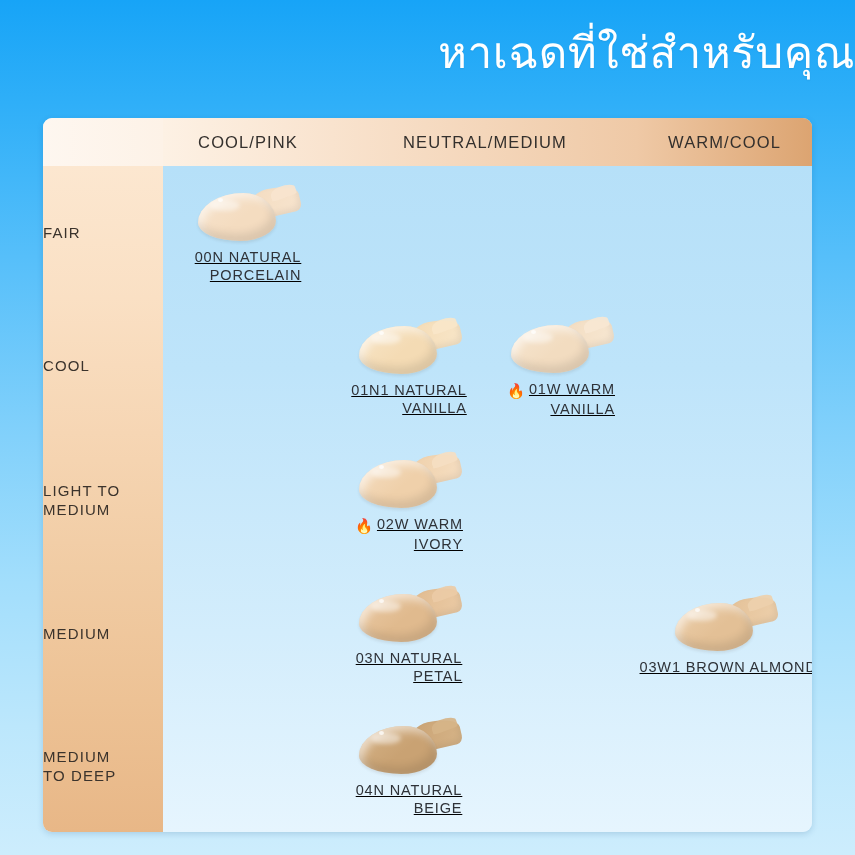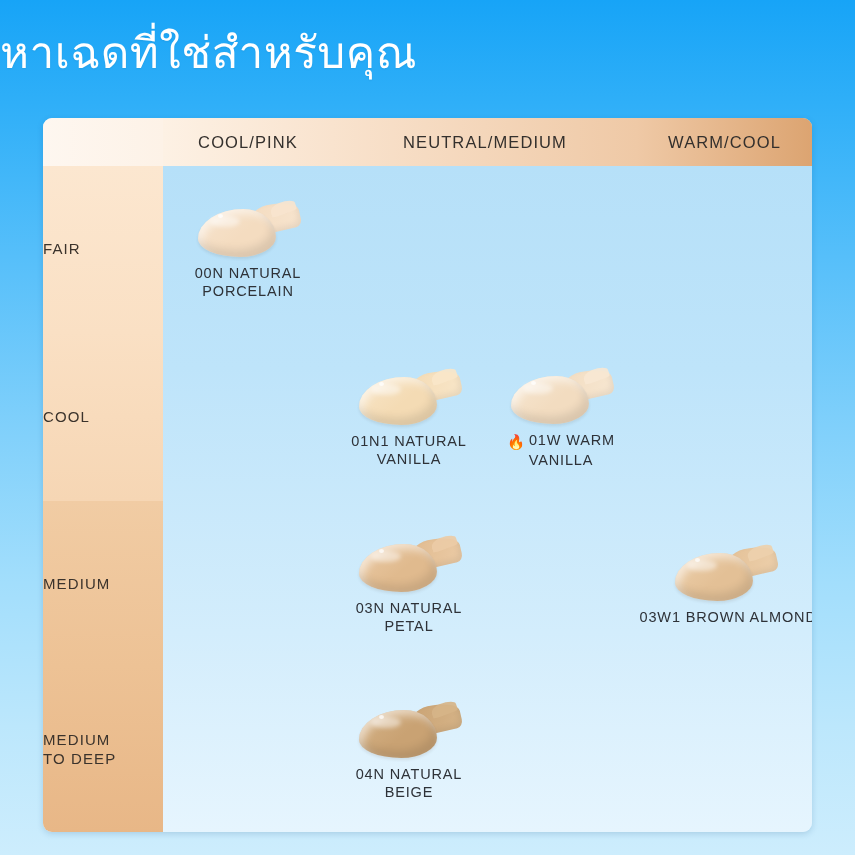--- a/index.html
+++ b/index.html
@@ -21,21 +21,21 @@
                 #CDEDFD 100%);
     position: relative;
   }
 
   
   .title {
     position: absolute;
     left: 0;
     top: 22px;
     width: 855px;
-    text-align: left;
+    text-align: right;
     color: #FFFFFF;
     font-size: 44px;
     line-height: 62px;
     font-weight: 400;
     letter-spacing: 0.5px;
     text-shadow: 0 1px 2px rgba(0,0,0,0.07);
     white-space: nowrap;
   }
 
   
@@ -100,24 +100,25 @@
   }
   .rl-1 { background: linear-gradient(180deg, #FCE7D0 0%, #FAE0C4 100%); }
   .rl-2 { background: linear-gradient(180deg, #FAE0C4 0%, #F6D6B4 100%); }
   .rl-3 { background: linear-gradient(180deg, #F6D6B4 0%, #F1CCA4 100%); }
   .rl-4 { background: linear-gradient(180deg, #F1CCA4 0%, #EDC295 100%); }
   .rl-5 { background: linear-gradient(180deg, #EDC295 0%, #E8B787 100%); border-bottom: 0; }
 
   
   .cell {
     vertical-align: top;
-    text-align: center;
+    text-align: right;
     border-left: 2px solid rgba(255,255,255,0.82);
     border-bottom: 2px solid rgba(255,255,255,0.82);
     position: relative;
+    text-decoration: underline;
   }
   tr.last-row .cell { border-bottom: 0; }
   .cell-inner {
     height: 100%;
     display: flex;
     flex-direction: column;
     align-items: center;
     justify-content: center;
     padding-top: 4px;
     box-sizing: border-box;
@@ -276,20 +277,46 @@
               </div>
               <div class="caption"><span class="flame">🔥</span>01W WARM
 VANILLA</div>
             </div>
           </td>
       <td class="cell">
             <div class="cell-inner"></div>
           </td>
     </tr>
 
+    <tr>
+      <td class="row-label rl-3">LIGHT TO
+MEDIUM</td>
+      <td class="cell">
+            <div class="cell-inner"></div>
+          </td>
+      <td class="cell">
+            <div class="cell-inner">
+              <div class="swatch">
+                <div class="tail" style="background: linear-gradient(120deg, rgb(239, 208, 170) 0%, rgb(245, 222, 194) 100%);"></div>
+                <div class="tip" style="background: rgb(245, 222, 194);"></div>
+                <div class="blob" style="background: linear-gradient(140deg, rgb(245, 222, 194) 0%, rgb(239, 208, 170) 55%, rgb(239, 208, 170) 100%);"></div>
+                <div class="gloss"></div>
+                <div class="dot"></div>
+              </div>
+              <div class="caption"><span class="flame">🔥</span>02W WARM
+IVORY</div>
+            </div>
+          </td>
+      <td class="cell">
+            <div class="cell-inner"></div>
+          </td>
+      <td class="cell">
+            <div class="cell-inner"></div>
+          </td>
+    </tr>
 
     <tr>
       <td class="row-label rl-4">MEDIUM</td>
       <td class="cell">
             <div class="cell-inner"></div>
           </td>
       <td class="cell">
             <div class="cell-inner">
               <div class="swatch">
                 <div class="tail" style="background: linear-gradient(120deg, rgb(224, 186, 142) 0%, rgb(235, 203, 166) 100%);"></div>

